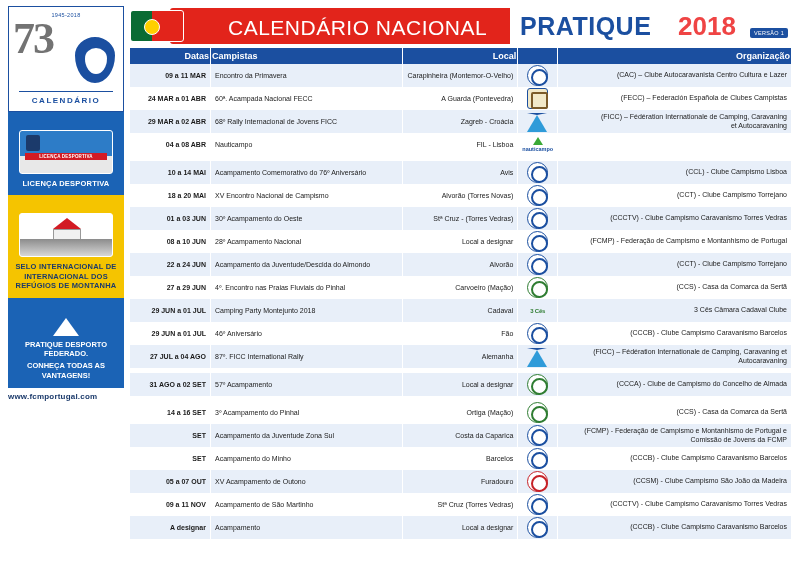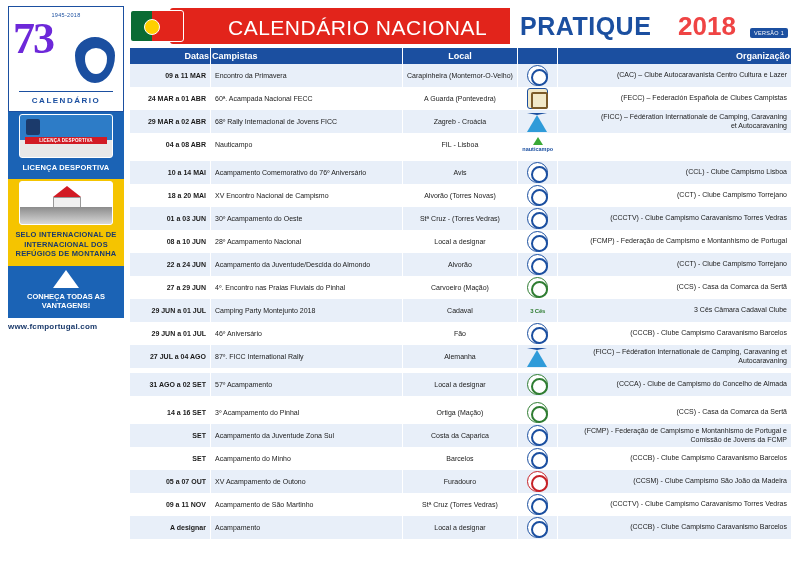--- a/index.html
+++ b/index.html
@@ -39,21 +39,21 @@
     top: 5px; left: 0; right: 0;
     font-size: 5.5px;
     color: #1b4fa0;
     letter-spacing: .3px;
   }
   .logo-73 {
     position: absolute;
     top: 6px; left: 4px;
     font-size: 44px;
     font-weight: bold;
-    color: #6d28d9;
+    color: #737373;
     font-family: "Liberation Serif", serif;
     letter-spacing: -2px;
     text-align: right;
   }
   .logo-emblem {
     position: absolute;
     right: 8px;
     top: 30px;
     width: 40px; height: 46px;
     border-radius: 50% 50% 50% 50% / 40% 40% 60% 60%;
@@ -78,21 +78,21 @@
   }
   .logo-rule {
     position: absolute;
     bottom: 19px; left: 10px; right: 10px;
     height: 1px;
     background: #1b4fa0;
   }
 
   .panel {
     width: 116px;
-    padding: 2px 4px 7px;
+    padding: 18px 4px 7px;
     text-align: center;
     color: #ffffff;
   }
   .panel .card {
     width: 94px;
     height: 44px;
     margin: 0 auto 5px;
     border-radius: 3px;
     border: 1px solid #ffffff;
     position: relative;
@@ -257,21 +257,21 @@
   .table td {
     height: 23px;
     padding: 0 4px;
     border-right: 1px solid #ffffff;
     vertical-align: middle;
     font-size: 7px;
     color: #1a1a1a;
   }
   .c-date { width: 82px; text-align: right; padding-left: 8px; font-weight: bold; }
   .c-act  { width: 196px; text-align: left; }
-  .c-loc  { width: 118px; text-align: center; margin-left: 41px; }
+  .c-loc  { width: 118px; text-align: right; margin-left: 41px; }
   .c-logo { width: 34px; text-align: center; }
   .c-org  { width: 240px; text-align: right; font-size: 6.5px; line-height: 1.2; }
   tr.band-a td { background: #e8eff9; }
   tr.band-b td { background: #ffffff; }
   tr.sep td { height: 5px; background: #ffffff; border: none; }
   .org2 { display: block; }
 
   .badge {
     display: inline-block;
     width: 21px; height: 21px;
@@ -356,20 +356,21 @@
       <div class="card card-selo">
         <div class="roof"></div>
         <div class="hut"></div>
         <div class="mount"></div>
       </div>
       <div class="panel-title">SELO INTERNACIONAL DE INTERNACIONAL DOS REFÚGIOS DE MONTANHA</div>
     </div>
 
     <div class="panel p-blue2">
       <div class="arrow"></div>
+      <div class="promo">PRATIQUE DESPORTO FEDERADO.</div>
       <div class="promo yellow">CONHEÇA TODAS AS VANTAGENS!</div>
     </div>
     <div class="site">www.fcmportugal.com</div>
   </div>
 
   <div class="banner">
     <div class="banner-red">
       <div class="t">CALENDÁRIO NACIONAL DE</div>
     </div>
     <div class="banner-blue">

